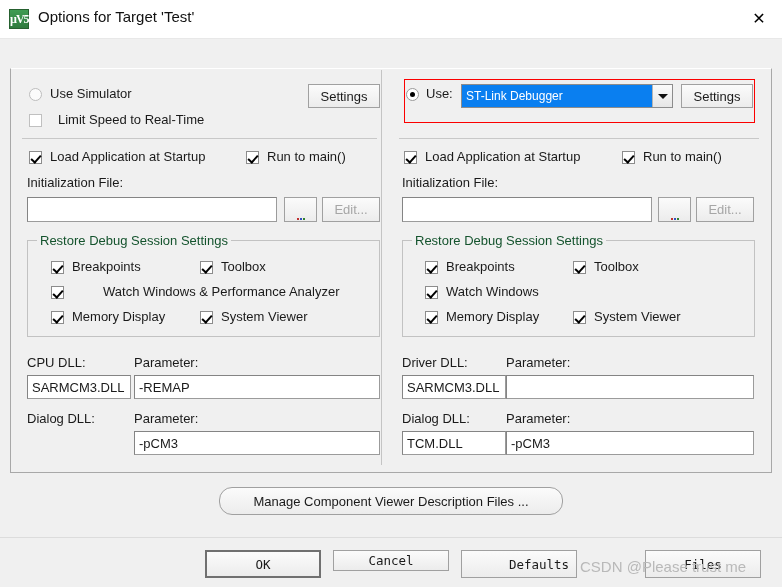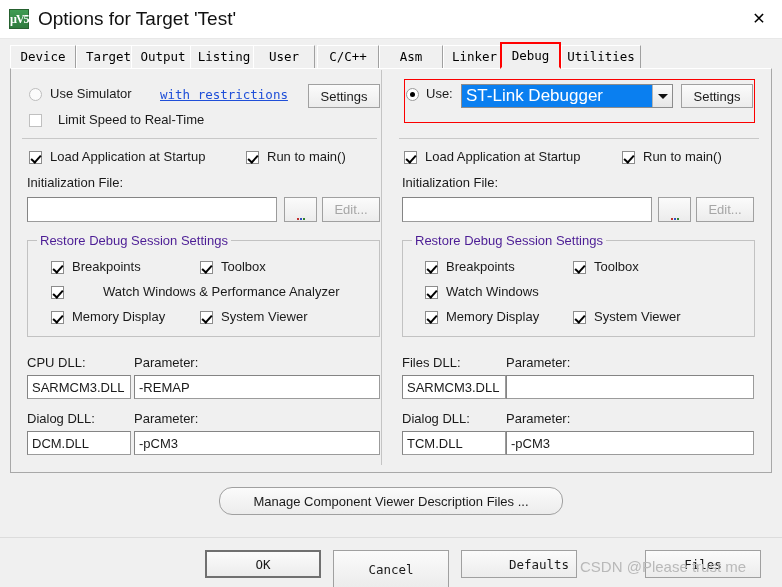--- a/index.html
+++ b/index.html
@@ -44,21 +44,21 @@
     font-family: "Liberation Serif", serif;
     font-size: 12px;
     font-weight: bold;
     line-height: 18px;
     text-align: center;
     letter-spacing: -1px;
   }
   .title-text {
     position: absolute;
     left: 38px; top: 8px;
-    font-size: 19px;
+    font-size: 15px;
     color: #111111;
     white-space: nowrap;
   }
   .close-btn {
     position: absolute;
     right: 0; top: 0;
     width: 46px; height: 36px;
     display: flex;
     align-items: center;
     justify-content: center;
@@ -208,21 +208,21 @@
     position: absolute;
     border: 1px solid #c2c2c2;
     box-sizing: border-box;
   }
   .group-title {
     position: absolute;
     top: -8px; left: 9px;
     background: #f0f0f0;
     padding: 0 3px;
     font-size: 13px;
-    color: #4c1d95;
+    color: #14532d;
     white-space: nowrap;
   }
   .link {
     position: absolute;
     font-family: "DejaVu Sans Mono", monospace;
     font-size: 12.5px;
     color: #1f4fd8;
     text-decoration: underline;
     white-space: nowrap;
   }
@@ -234,21 +234,21 @@
     border: 1px solid #8c8c8c;
     box-sizing: border-box;
     display: flex;
     align-items: center;
   }
   .combo .value {
     flex: 1;
     height: 100%;
     background: #0a7ff0;
     color: #ffffff;
-    font-size: 17px;
+    font-size: 12px;
     display: flex;
     align-items: center;
     padding-left: 4px;
     white-space: nowrap;
     overflow: hidden;
   }
   .combo .arrowbox {
     width: 19px;
     height: 100%;
     background: linear-gradient(#fbfbfb, #e6e6e6);
@@ -305,41 +305,28 @@
 <div class="dialog">
 
   <div class="titlebar">
     <div class="title-icon">
       <span class="glyph">µV5</span>
     </div>
     <div class="title-text">Options for Target 'Test'</div>
     <div class="close-btn">✕</div>
   </div>
 
-  <div class="tabstrip">
-    <div class="tab" style="left:10px;width:66px;">Device</div>
-    <div class="tab" style="left:76px;width:65px;">Target</div>
-    <div class="tab" style="left:131px;width:64px;">Output</div>
-    <div class="tab" style="left:190px;width:68px;">Listing</div>
-    <div class="tab" style="left:253px;width:62px;">User</div>
-    <div class="tab" style="left:317px;width:62px;">C/C++</div>
-    <div class="tab" style="left:379px;width:64px;">Asm</div>
-    <div class="tab" style="left:443px;width:63px;">Linker</div>
-    <div class="tab active" style="left:500px;width:61px;">Debug</div>
-    <div class="tab" style="left:561px;width:80px;">Utilities</div>
-  </div>
 
   <div class="tabcontent"></div>
   <div class="panel-divider"></div>
   <div class="sep-left"></div>
   <div class="sep-right"></div>
 
   <div class="radio off" style="left:29px; top:88px;"></div>
   <div class="lbl" style="left:50px; top:86px;">Use Simulator</div>
-  <div class="link" style="left:160px; top:87px;">with restrictions</div>
   <div class="btn" style="left:308px; top:84px; width:72px; height:24px;">Settings</div>
 
   <div class="cbx off" style="left:29px; top:114px;"></div>
   <div class="lbl" style="left:50px; top:112px;margin-left:8px;">Limit Speed to Real-Time</div>
 
   <div class="cbx on" style="left:29px; top:151px;"></div>
   <div class="lbl" style="left:50px; top:149px;">Load Application at Startup</div>
   <div class="cbx on" style="left:246px; top:151px;"></div>
   <div class="lbl" style="left:267px; top:149px;">Run to main()</div>
 
@@ -368,21 +355,20 @@
   <div class="cbx on" style="left:200px; top:311px;"></div>
   <div class="lbl" style="left:221px; top:309px;">System Viewer</div>
 
   <div class="lbl" style="left:27px; top:355px;">CPU DLL:</div>
   <div class="lbl" style="left:134px; top:355px;">Parameter:</div>
   <div class="txt" style="left:27px; top:375px; width:104px; height:24px;">SARMCM3.DLL</div>
   <div class="txt" style="left:134px; top:375px; width:246px; height:24px;">-REMAP</div>
 
   <div class="lbl" style="left:27px; top:411px;">Dialog DLL:</div>
   <div class="lbl" style="left:134px; top:411px;">Parameter:</div>
-  <div class="txt" style="left:27px; top:431px; width:104px; height:24px;">DCM.DLL</div>
   <div class="txt" style="left:134px; top:431px; width:246px; height:24px;">-pCM3</div>
 
   <div class="redbox" style="left:404px; top:79px; width:351px; height:44px;"></div>
 
   <div class="radio on" style="left:406px; top:88px;"></div>
   <div class="lbl" style="left:426px; top:86px;">Use:</div>
   <div class="combo" style="left:461px; top:84px; width:212px; height:24px;">
     <span class="value">ST-Link Debugger</span>
     <span class="arrowbox">
         <span class="caret"></span>
@@ -413,33 +399,33 @@
   <div class="lbl" style="left:446px; top:259px;">Breakpoints</div>
   <div class="cbx on" style="left:573px; top:261px;"></div>
   <div class="lbl" style="left:594px; top:259px;">Toolbox</div>
   <div class="cbx on" style="left:425px; top:286px;"></div>
   <div class="lbl" style="left:446px; top:284px;text-align:center;">Watch Windows</div>
   <div class="cbx on" style="left:425px; top:311px;"></div>
   <div class="lbl" style="left:446px; top:309px;">Memory Display</div>
   <div class="cbx on" style="left:573px; top:311px;"></div>
   <div class="lbl" style="left:594px; top:309px;">System Viewer</div>
 
-  <div class="lbl" style="left:402px; top:355px;">Files DLL:</div>
+  <div class="lbl" style="left:402px; top:355px;">Driver DLL:</div>
   <div class="lbl" style="left:506px; top:355px;">Parameter:</div>
   <div class="txt" style="left:402px; top:375px; width:104px; height:24px;">SARMCM3.DLL</div>
   <div class="txt" style="left:506px; top:375px; width:248px; height:24px;"></div>
 
   <div class="lbl" style="left:402px; top:411px;">Dialog DLL:</div>
   <div class="lbl" style="left:506px; top:411px;">Parameter:</div>
   <div class="txt" style="left:402px; top:431px; width:104px; height:24px;">TCM.DLL</div>
   <div class="txt" style="left:506px; top:431px; width:248px; height:24px;">-pCM3</div>
 
   <div class="btn" style="left:219px; top:487px; width:344px; height:28px;border-radius:13px;">Manage Component Viewer Description Files ...</div>
 
   <div class="footer-sep"></div>
   <div class="btn mono default" style="left:205px; top:550px; width:116px; height:28px;">OK</div>
-  <div class="btn mono" style="left:333px; top:550px; width:116px; height:38px;">Cancel</div>
+  <div class="btn mono" style="left:333px; top:550px; width:116px; height:21px;">Cancel</div>
   <div class="btn mono" style="left:461px; top:550px; width:116px; height:28px;padding-left:40px;">Defaults</div>
   <div class="btn mono" style="left:645px; top:550px; width:116px; height:28px;">Files</div>
 
   <div class="watermark">CSDN @Please trust me</div>
 
 </div>
 
 </body></html>

